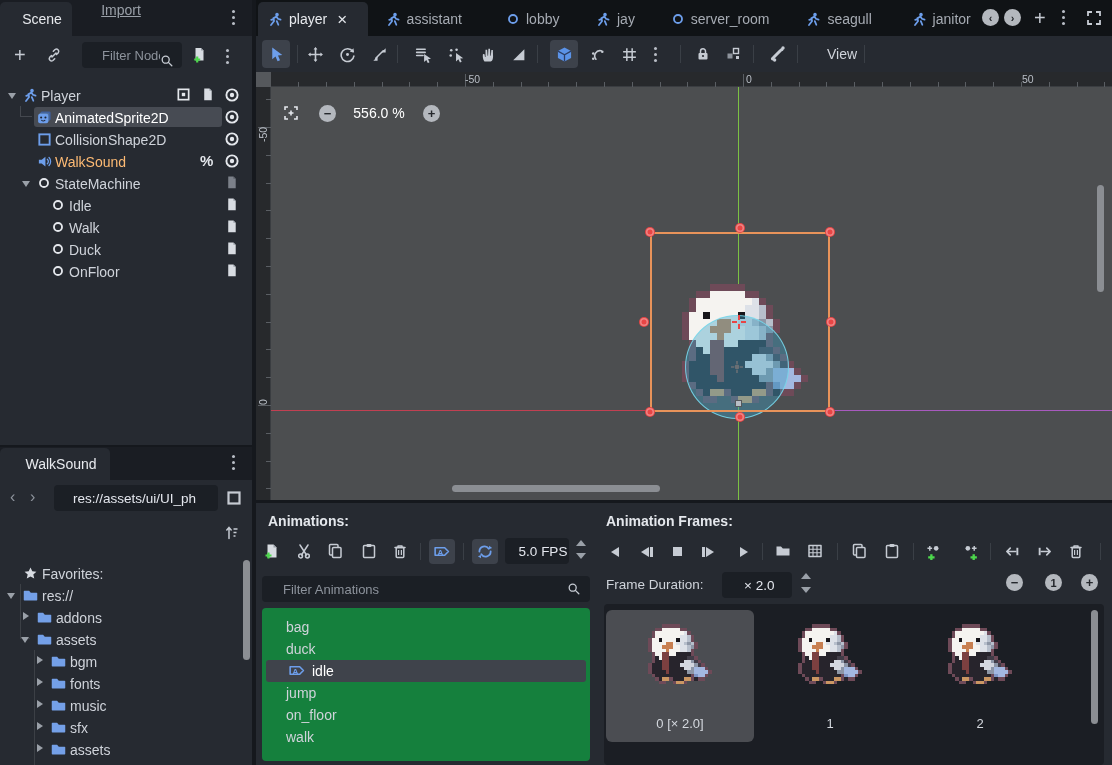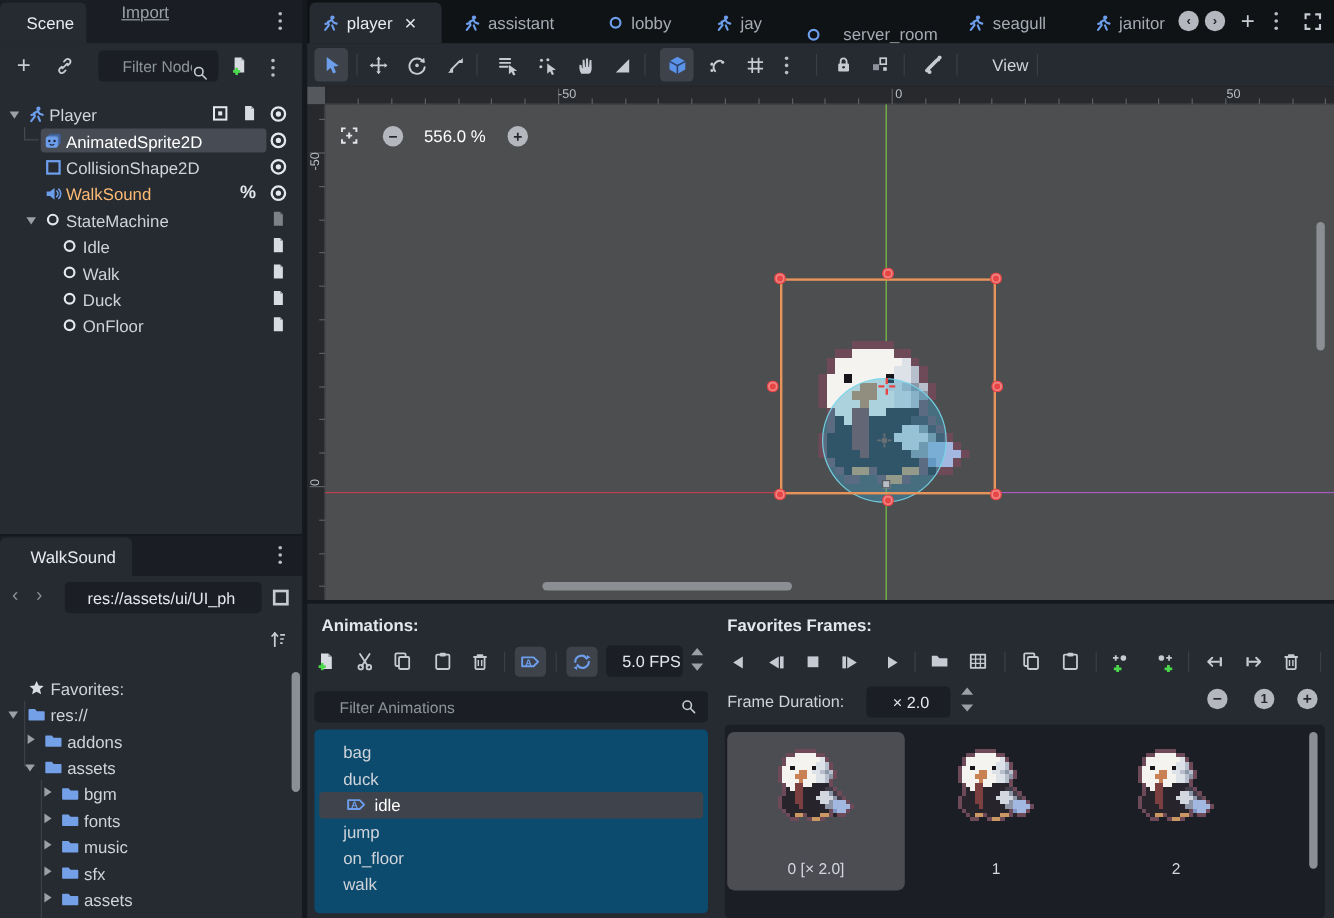--- a/index.html
+++ b/index.html
@@ -385,21 +385,21 @@
         </div>
         <div class="abs" style="left: 330px; top: 2px; width: 66.8px; height: 34px; display: flex; align-items: center; padding: 0px 10px; gap: 6px; font-size: 14px; color: rgb(166, 171, 179);">
           <span class="icon">
             <svg width="15" height="15" viewBox="0 0 16 16" fill="none">
               <circle cx="9.6" cy="2.8" r="1.9" fill="#6d9eeb"></circle>
               <path d="M3.2 13.8 L6.5 9.6 L5.6 6.8 L9 4.9 L10.6 7.2 L13.4 8.2 M6.2 7.6 L3.4 8.4 M9.4 9.8 L11 13.6" stroke="#6d9eeb" stroke-width="1.9" stroke-linecap="round" stroke-linejoin="round" fill="none"></path>
             </svg>
           </span>
           <span>jay</span>
         </div>
-        <div class="abs" style="left: 404.8px; top: 2px; width: 127.6px; height: 34px; display: flex; align-items: flex-end; padding: 0px 10px; gap: 18px; font-size: 14px; color: rgb(166, 171, 179);">
+        <div class="abs" style="left: 404.8px; top: 2px; width: 127.6px; height: 34px; display: flex; align-items: center; padding: 0px 10px; gap: 6px; font-size: 14px; color: rgb(166, 171, 179);">
           <span class="icon">
             <svg width="14" height="14" viewBox="0 0 16 16" fill="none">
               <circle cx="8" cy="8" r="4.6" stroke="#6d9eeb" stroke-width="2.1"></circle>
             </svg>
           </span>
           <span>server_room</span>
         </div>
         <div class="abs" style="left: 540.4px; top: 2px; width: 97.2px; height: 34px; display: flex; align-items: center; padding: 0px 10px; gap: 6px; font-size: 14px; color: rgb(166, 171, 179);">
           <span class="icon">
             <svg width="15" height="15" viewBox="0 0 16 16" fill="none">
@@ -922,21 +922,21 @@
         </div>
         <div class="abs" style="left: 320px; top: 37px; width: 0px; height: 0px; border-left: 5px solid transparent; border-right: 5px solid transparent; border-bottom: 6px solid rgb(154, 160, 168);"></div>
         <div class="abs" style="left: 320px; top: 50px; width: 0px; height: 0px; border-left: 5px solid transparent; border-right: 5px solid transparent; border-top: 6px solid rgb(154, 160, 168);"></div>
         <div class="abs input" style="left: 6px; top: 73px; width: 328px; height: 26px; display: flex; align-items: center; padding: 0px 9px; font-size: 13px;">
           <div class="lbl" style="flex: 1 1 0%;">Filter Animations</div>
           <svg width="14" height="14" viewBox="0 0 16 16" fill="none">
             <circle cx="6.5" cy="6.5" r="4" stroke="#c6cbd3" stroke-width="1.5" stroke-linecap="round" stroke-linejoin="round"></circle>
             <path d="M9.6 9.6 L13.5 13.5" stroke="#c6cbd3" stroke-width="1.5" stroke-linecap="round" stroke-linejoin="round"></path>
           </svg>
         </div>
-        <div class="abs" style="left: 6px; top: 105px; width: 328px; height: 153px; background: #0c4a6e; border-radius: 4px; overflow: hidden;">
+        <div class="abs" style="left: 6px; top: 105px; width: 328px; height: 153px; background: #15803d; border-radius: 4px; overflow: hidden;">
           <div class="abs" style="left: 4px; top: 8px; width: 320px; height: 22px;">
             <div class="abs treerow-label" style="left: 20px; top: 3px; color: rgb(207, 211, 218);">bag</div>
           </div>
           <div class="abs" style="left: 4px; top: 30px; width: 320px; height: 22px;">
             <div class="abs treerow-label" style="left: 20px; top: 3px; color: rgb(207, 211, 218);">duck</div>
           </div>
           <div class="abs" style="left: 4px; top: 52px; width: 320px; height: 22px;">
             <div class="abs" style="left: 0px; top: 0px; width: 320px; height: 22px; background: rgb(63, 67, 75); border-radius: 3px;"></div>
             <div class="abs icon " style="left: 22px; top: 2px;">
               <svg width="17" height="17" viewBox="0 0 16 16" fill="none">
@@ -949,21 +949,21 @@
           <div class="abs" style="left: 4px; top: 74px; width: 320px; height: 22px;">
             <div class="abs treerow-label" style="left: 20px; top: 3px; color: rgb(207, 211, 218);">jump</div>
           </div>
           <div class="abs" style="left: 4px; top: 96px; width: 320px; height: 22px;">
             <div class="abs treerow-label" style="left: 20px; top: 3px; color: rgb(207, 211, 218);">on_floor</div>
           </div>
           <div class="abs" style="left: 4px; top: 118px; width: 320px; height: 22px;">
             <div class="abs treerow-label" style="left: 20px; top: 3px; color: rgb(207, 211, 218);">walk</div>
           </div>
         </div>
-        <div class="abs" style="left: 350px; top: 10px; width: 220px; height: 18px; font-size: 14px; font-weight: bold; color: rgb(228, 231, 236);">Favorites Frames:</div>
+        <div class="abs" style="left: 350px; top: 10px; width: 220px; height: 18px; font-size: 14px; font-weight: bold; color: rgb(228, 231, 236);">Animation Frames:</div>
         <div class="abs icon" style="left: 348px; top: 40px; width: 22px; height: 17px; gap: 1px;">
           <span class="tri-l"></span>
         </div>
         <div class="abs icon" style="left: 380px; top: 40px; width: 22px; height: 17px; gap: 1px;">
           <span class="tri-l"></span>
           <span class="bar-v"></span>
         </div>
         <div class="abs icon" style="left: 410px; top: 40px; width: 22px; height: 17px; gap: 1px;">
           <span style="width:9px;height:9px;background:#c6cbd3"></span>
         </div>

